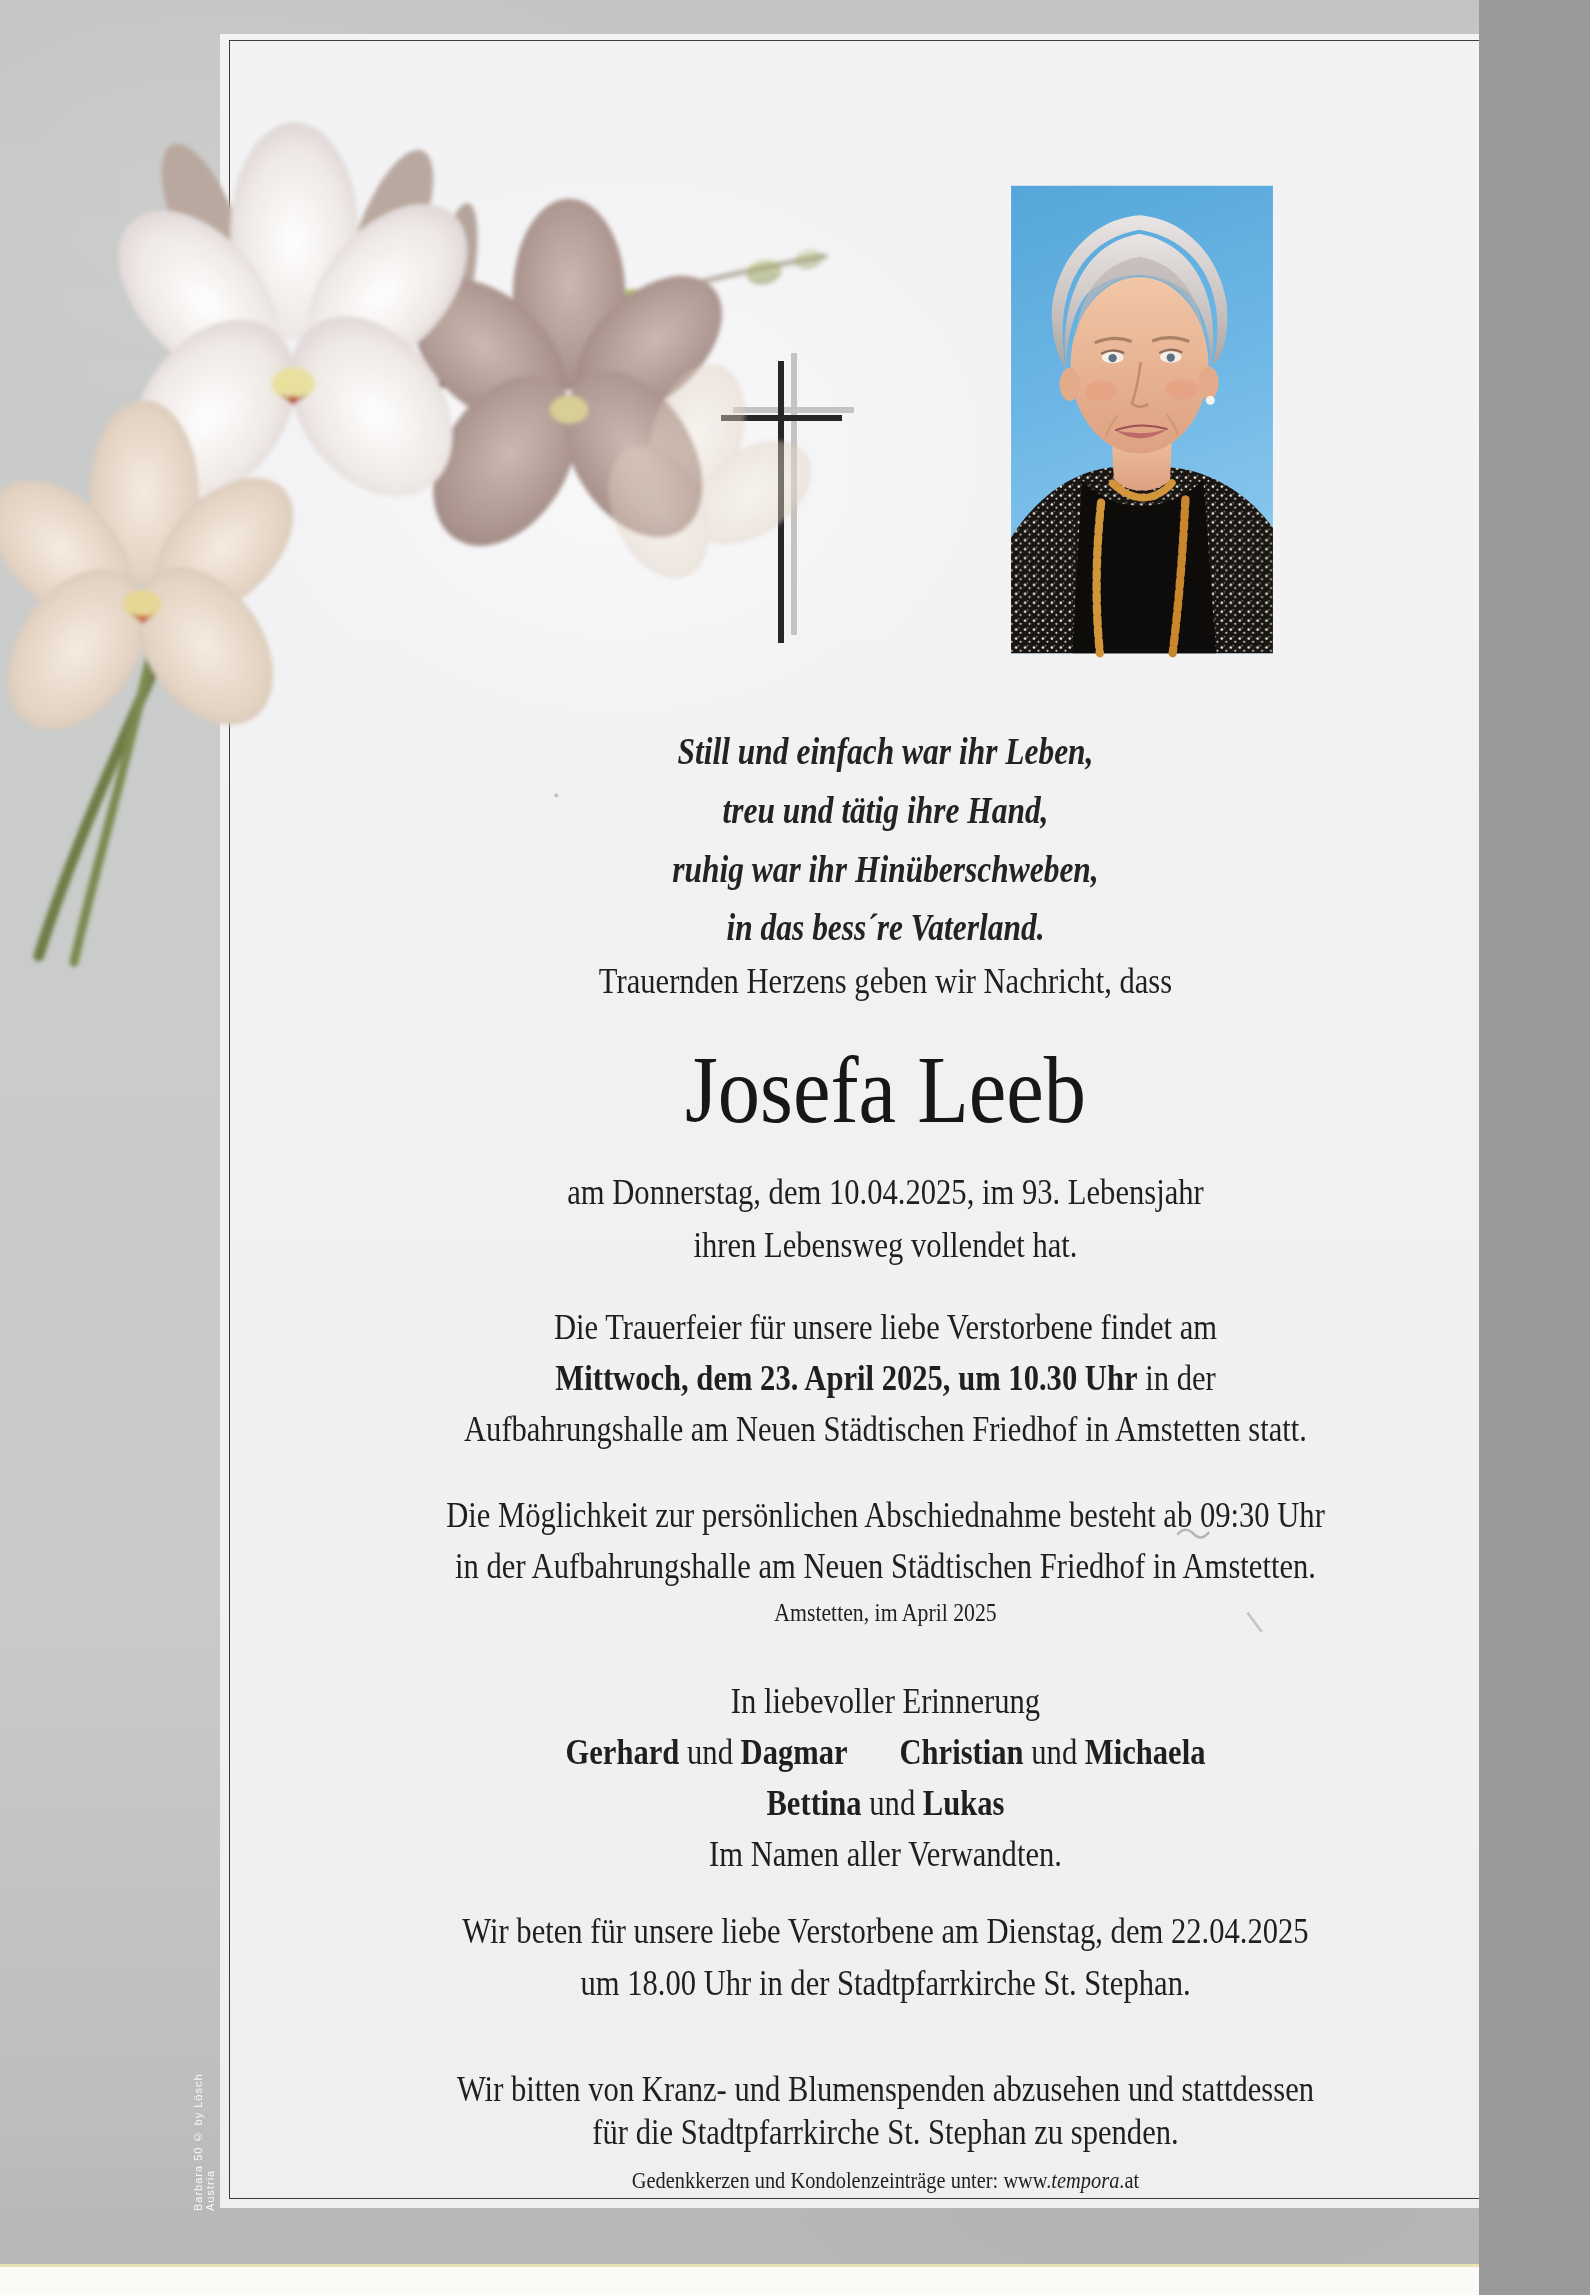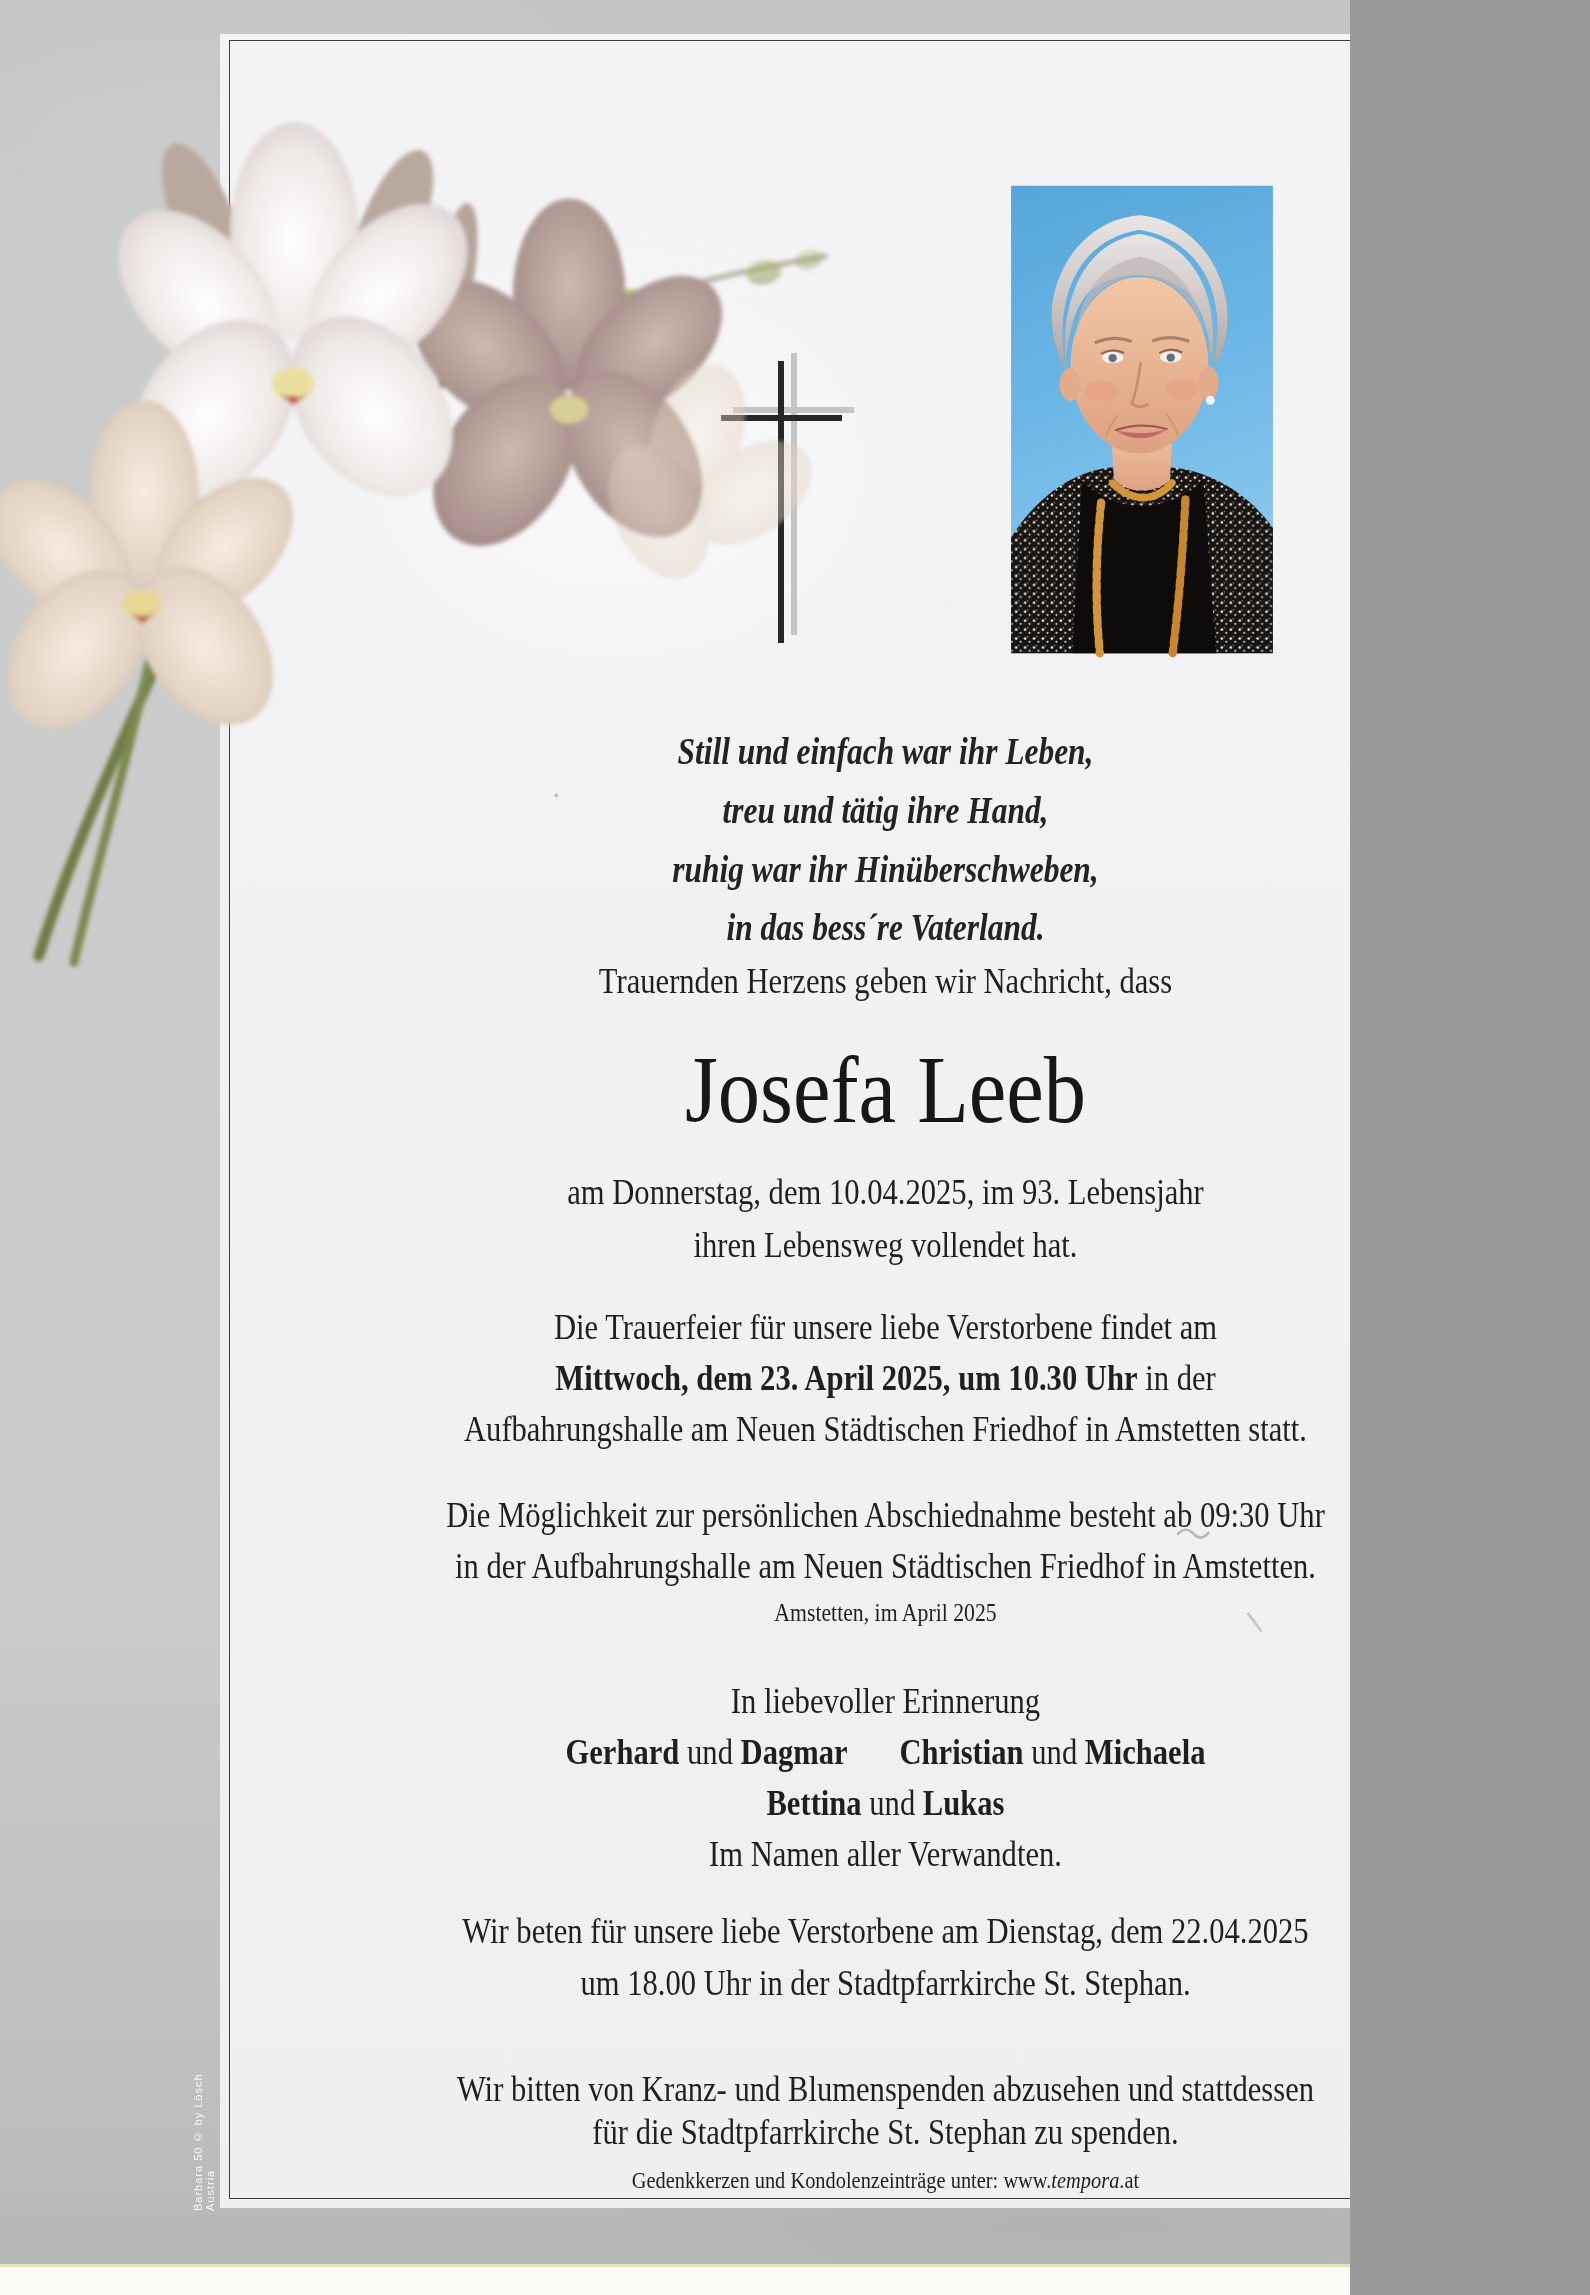--- a/index.html
+++ b/index.html
@@ -1,16 +1,16 @@
 <!DOCTYPE html>
 <html style="font-size:10.2px"><head>
 <meta charset="utf-8">
 <style>
   html,body{margin:0;padding:0;background:#9a9a9a;}
-  .page{position:relative;width:1350px;height:2295px;overflow:hidden;
+  .page{position:relative;width:1479px;height:2295px;overflow:hidden;
     background:
       radial-gradient(767px 511px at 15% 8%, rgba(255,255,255,.10), rgba(0,0,0,0) 60%),
       radial-gradient(895px 575px at 80% 90%, rgba(0,0,0,.05), rgba(0,0,0,0) 60%),
       linear-gradient(180deg,#c3c5c4 0%,#cbcdcc 25%,#c9cbca 70%,#bcbebd 93%,#b7b9b8 97%);
     font-family:"Liberation Serif","DejaVu Serif",serif;}
   
   .bottom-strip{position:absolute;left:0;right:0;top:2264px;height:32px;background:#fafaf6;border-top:3.8px solid #e9e3b4;}
   
   .card{position:absolute;left:220px;top:34px;width:1331px;height:2174px;
     background:

